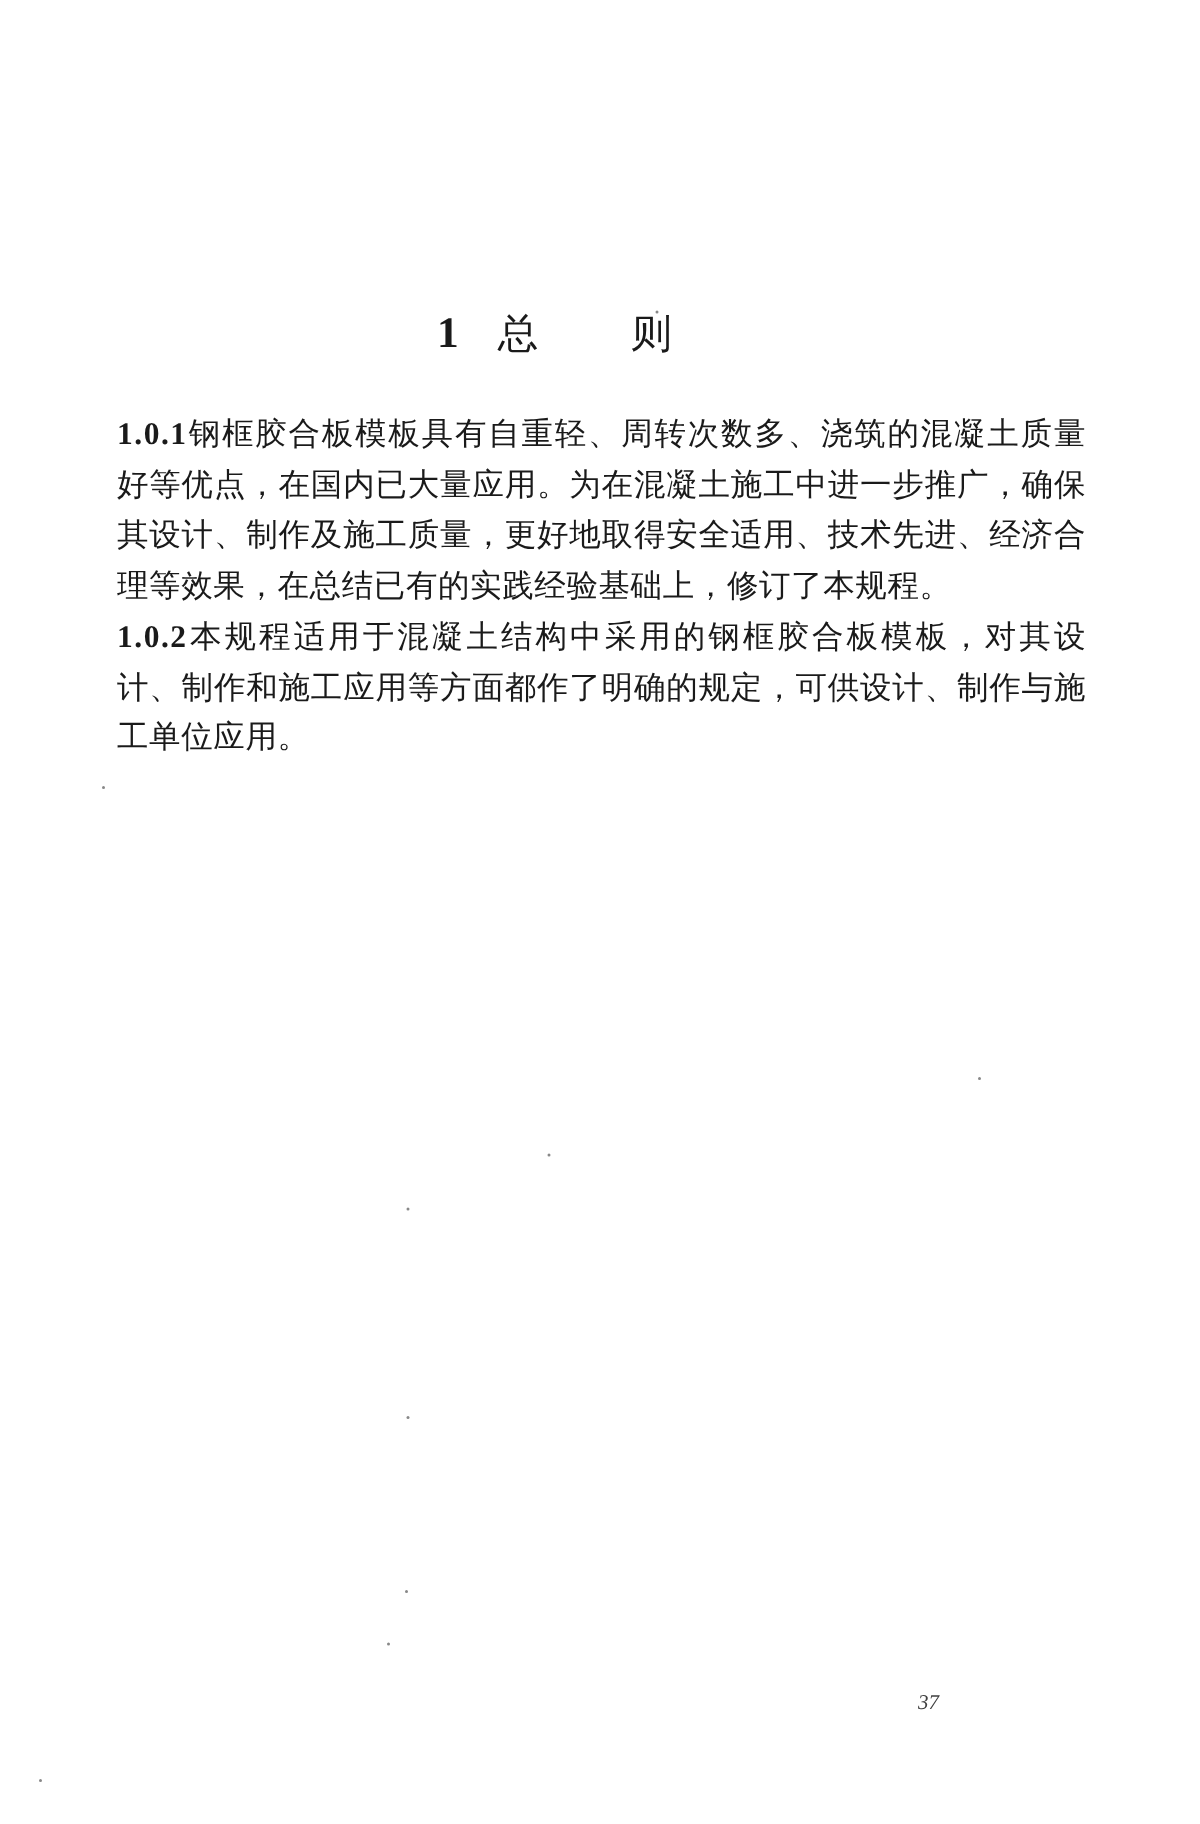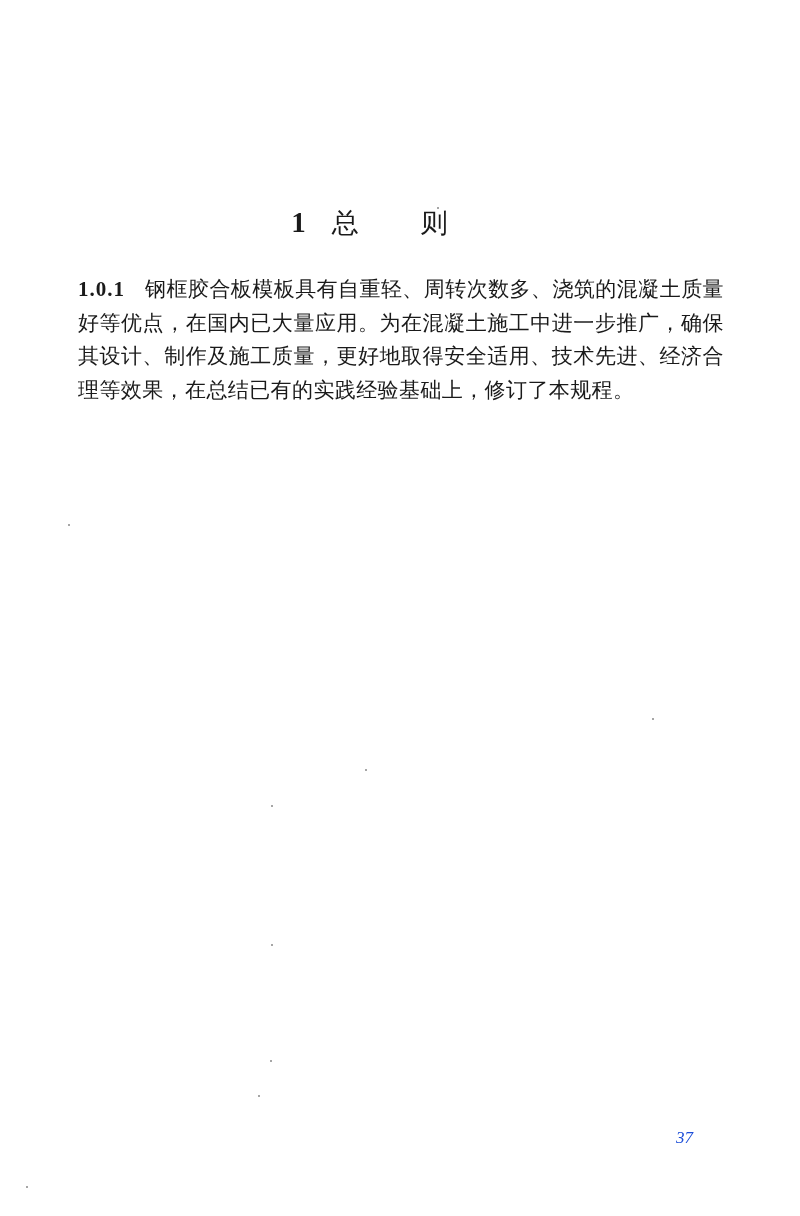--- a/index.html
+++ b/index.html
@@ -51,51 +51,53 @@
       letter-spacing: 0.4px;
     }
     .clause {
       margin: 0;
       padding: 0;
     }
     .clause-num {
       font-family: "Liberation Serif", "DejaVu Serif", serif;
       font-weight: bold;
       font-size: 21px;
-      margin-right: 20px;
       letter-spacing: 1px;
     }
     .page-number {
       position: absolute;
       top: 1128px;
-      left: 676px;
+      left: 612px;
       font-family: "Liberation Serif", "DejaVu Serif", serif;
       font-style: italic;
-      font-size: 17px;
-      color: #1d4ed8;
+      font-size: 14px;
+      color: #404040;
     }
     .speck {
       position: absolute;
       width: 2px;
       height: 2px;
       background: #888;
       border-radius: 1px;
     }
   </style>
 </head>
 <body>
 
 <h1 class="page-title">
   <span class="num">1</span><span class="w1">总</span><span class="w2">则</span>
 </h1>
 
 <div class="body-text">
   <p class="clause">
     <span class="clause-num">1.0.1</span><span>钢框胶合板模板具有自重轻、周转次数多、浇筑的混凝土质量好等优点，在国内已大量应用。为在混凝土施工中进一步推广，确保其设计、制作及施工质量，更好地取得安全适用、技术先进、经济合理等效果，在总结已有的实践经验基础上，修订了本规程。</span>
   </p>
+  <p class="clause">
+    <span class="clause-num">1.0.2</span><span>本规程适用于混凝土结构中采用的钢框胶合板模板，对其设计、制作和施工应用等方面都作了明确的规定，可供设计、制作与施工单位应用。</span>
+  </p>
 </div>
 
 <div class="page-number">37</div>
 
 <div class="speck" style="left:437px;top:207px;"></div>
 <div class="speck" style="left:68px;top:524px;"></div>
 <div class="speck" style="left:652px;top:718px;"></div>
 <div class="speck" style="left:365px;top:769px;"></div>
 <div class="speck" style="left:271px;top:805px;"></div>
 <div class="speck" style="left:271px;top:944px;"></div>

